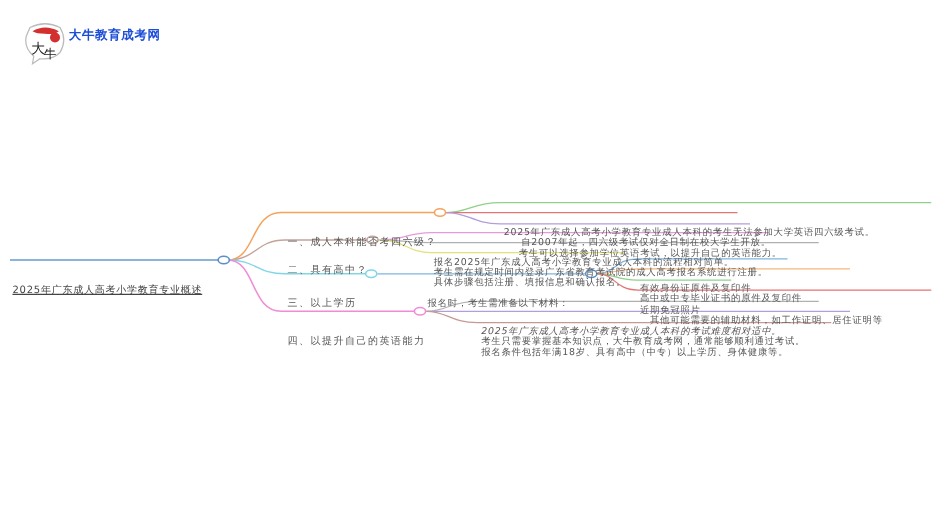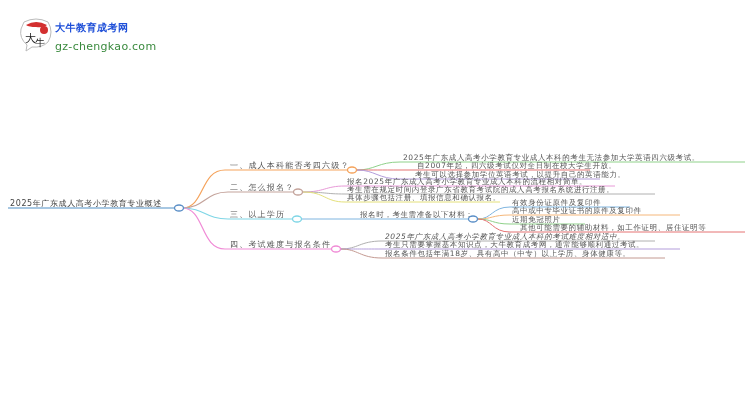--- a/index.html
+++ b/index.html
@@ -6,37 +6,36 @@
   body { width:750px; height:410px; position:relative; overflow:hidden;
          font-family:"DejaVu Sans","Liberation Sans",sans-serif; }
   .logo { position:absolute; left:18px; top:18px; width:200px; height:40px; }
   .logo-badge { position:absolute; left:0; top:0; width:36px; height:34px; }
   .logo-title { position:absolute; left:37px; top:3px; font-size:10px; font-weight:bold;
                 color:#1d4ed8; letter-spacing:0.5px; white-space:nowrap; }
   .logo-url { position:absolute; left:37px; top:22px; font-size:11px; color:#3a8a3e;
               white-space:nowrap; letter-spacing:0.3px; }
   svg.map { position:absolute; left:0; top:0; }
   .t { position:absolute; font-size:7.5px; color:#555; white-space:nowrap; line-height:9px;
-       letter-spacing:0.6px; }
-  .root { font-size:8px; color:#444; }
+       letter-spacing:0.6px;margin-top:28px; }
+  .root { font-size:8px; color:#444;text-decoration:underline; }
   .branch { font-size:8px; color:#555; letter-spacing:1.2px; }
 </style>
 </head>
 <body>
 
 <div class="logo">
   <svg class="logo-badge" viewBox="0 0 36 34">
     <path d="M6 4 Q18 -2 30 4 Q36 14 30 24 Q24 30 14 29 L8 33 L9 27 Q1 20 3 11 Z" fill="#fff" stroke="#bbb" stroke-width="1"></path>
     <path d="M8 7 Q18 1 29 7 Q26 10 18 9 Q11 9 8 7Z" fill="#d32f2f"></path>
     <circle cx="26" cy="12" r="4" fill="#d32f2f"></circle>
     <text x="7" y="24" font-size="11" font-family="DejaVu Serif, serif" fill="#222">大</text>
     <text x="17" y="28" font-size="10" font-family="DejaVu Serif, serif" fill="#222">牛</text>
   </svg>
   <div class="logo-title">大牛教育成考网</div>
-  <div class="logo-url">gz-chengkao.com</div>
 </div>
 
 <svg class="map" width="750" height="410">
 
   <line x1="8" y1="208" x2="176" y2="208" stroke="#8ab4d8" stroke-width="1.5"></line>
 
   <path d="M182 208 C205 208 200 170 225 170 L348 170" fill="none" stroke="#f5a35c" stroke-width="1.2"></path>
   <path d="M182 208 C205 208 205 192 228 192 L296 192" fill="none" stroke="#c4a39b" stroke-width="1.2"></path>
   <path d="M182 208 C205 208 205 219 228 219 L293 219" fill="none" stroke="#7fd6e6" stroke-width="1.2"></path>
   <path d="M182 208 C205 208 200 249 225 249 L332 249" fill="none" stroke="#f08bd6" stroke-width="1.2"></path>
@@ -63,33 +62,33 @@
   <ellipse cx="352" cy="170" rx="4.5" ry="3" fill="#fff" stroke="#f5a35c" stroke-width="1.3"></ellipse>
   <ellipse cx="298" cy="192" rx="4.5" ry="3" fill="#fff" stroke="#c4a39b" stroke-width="1.3"></ellipse>
   <ellipse cx="297" cy="219" rx="4.5" ry="3" fill="#fff" stroke="#7fd6e6" stroke-width="1.3"></ellipse>
   <ellipse cx="473" cy="219" rx="4.5" ry="3" fill="#fff" stroke="#5b8fc7" stroke-width="1.3"></ellipse>
   <ellipse cx="336" cy="249" rx="4.5" ry="3" fill="#fff" stroke="#f08bd6" stroke-width="1.3"></ellipse>
 </svg>
 
 <div class="t root" style="left:10px;top:199px;">2025年广东成人高考小学教育专业概述</div>
 
 <div class="t branch" style="left:230px;top:161px;">一、成人本科能否考四六级？</div>
-<div class="t branch" style="left:230px;top:183px;">二、怎么报名？</div>
+<div class="t branch" style="left:230px;top:183px;">二、具有高中？</div>
 <div class="t branch" style="left:230px;top:210px;">三、以上学历</div>
-<div class="t branch" style="left:230px;top:240px;">四、考试难度与报名条件</div>
+<div class="t branch" style="left:230px;top:240px;">四、以提升自己的英语能力</div>
 
 <div class="t" style="left:403px;top:153px;">2025年广东成人高考小学教育专业成人本科的考生无法参加大学英语四六级考试。</div>
 <div class="t" style="left:417px;top:161px;">自2007年起，四六级考试仅对全日制在校大学生开放。</div>
 <div class="t" style="left:415px;top:170px;">考生可以选择参加学位英语考试，以提升自己的英语能力。</div>
 
 <div class="t" style="left:347px;top:177px;">报名2025年广东成人高考小学教育专业成人本科的流程相对简单。</div>
 <div class="t" style="left:347px;top:185px;">考生需在规定时间内登录广东省教育考试院的成人高考报名系统进行注册。</div>
 <div class="t" style="left:347px;top:193px;">具体步骤包括注册、填报信息和确认报名。</div>
 
-<div class="t" style="left:360px;top:210px;">报名时，考生需准备以下材料：</div>
+<div class="t" style="left:342px;top:210px;">报名时，考生需准备以下材料：</div>
 <div class="t" style="left:512px;top:198px;">有效身份证原件及复印件</div>
 <div class="t" style="left:512px;top:206px;">高中或中专毕业证书的原件及复印件</div>
 <div class="t" style="left:512px;top:215px;">近期免冠照片</div>
 <div class="t" style="left:520px;top:223px;">其他可能需要的辅助材料，如工作证明、居住证明等</div>
 
 <div class="t" style="left:385px;top:232px;font-style:italic;">2025年广东成人高考小学教育专业成人本科的考试难度相对适中。</div>
 <div class="t" style="left:385px;top:240px;">考生只需要掌握基本知识点，大牛教育成考网，通常能够顺利通过考试。</div>
 <div class="t" style="left:385px;top:249px;text-align:center;">报名条件包括年满18岁、具有高中（中专）以上学历、身体健康等。</div>
 
 </body></html>

